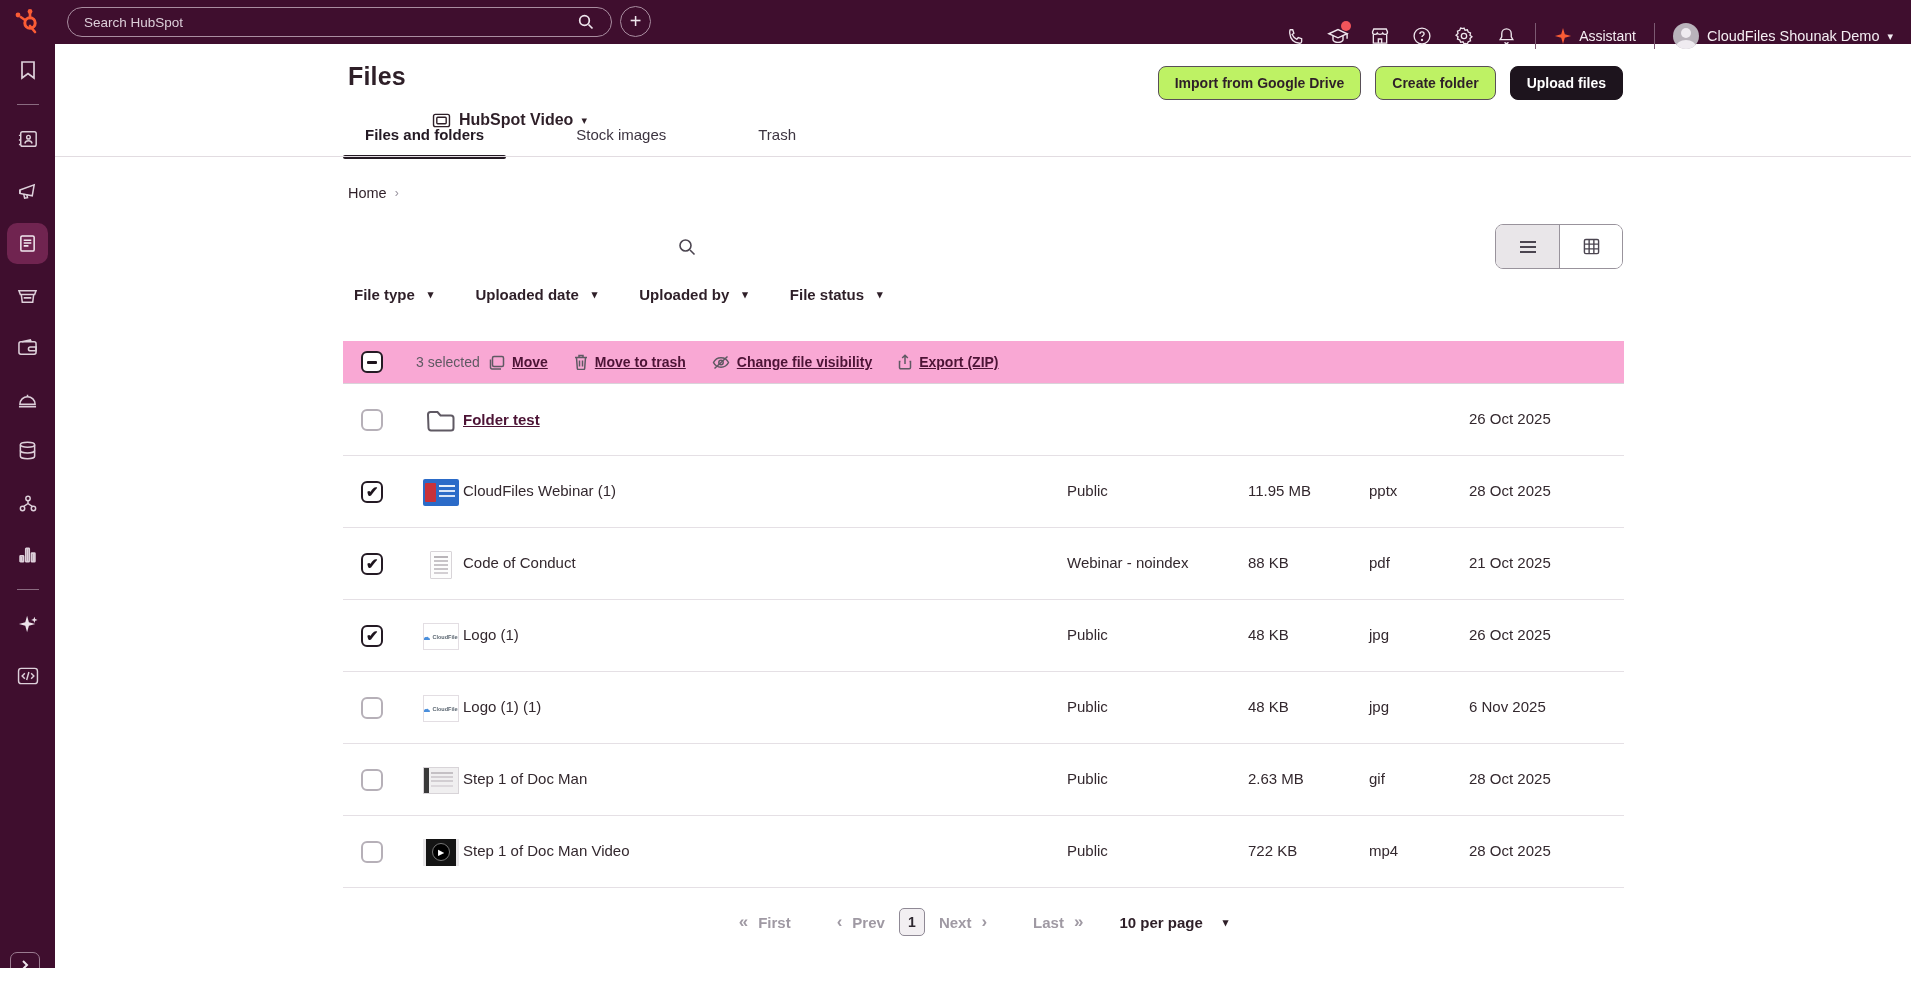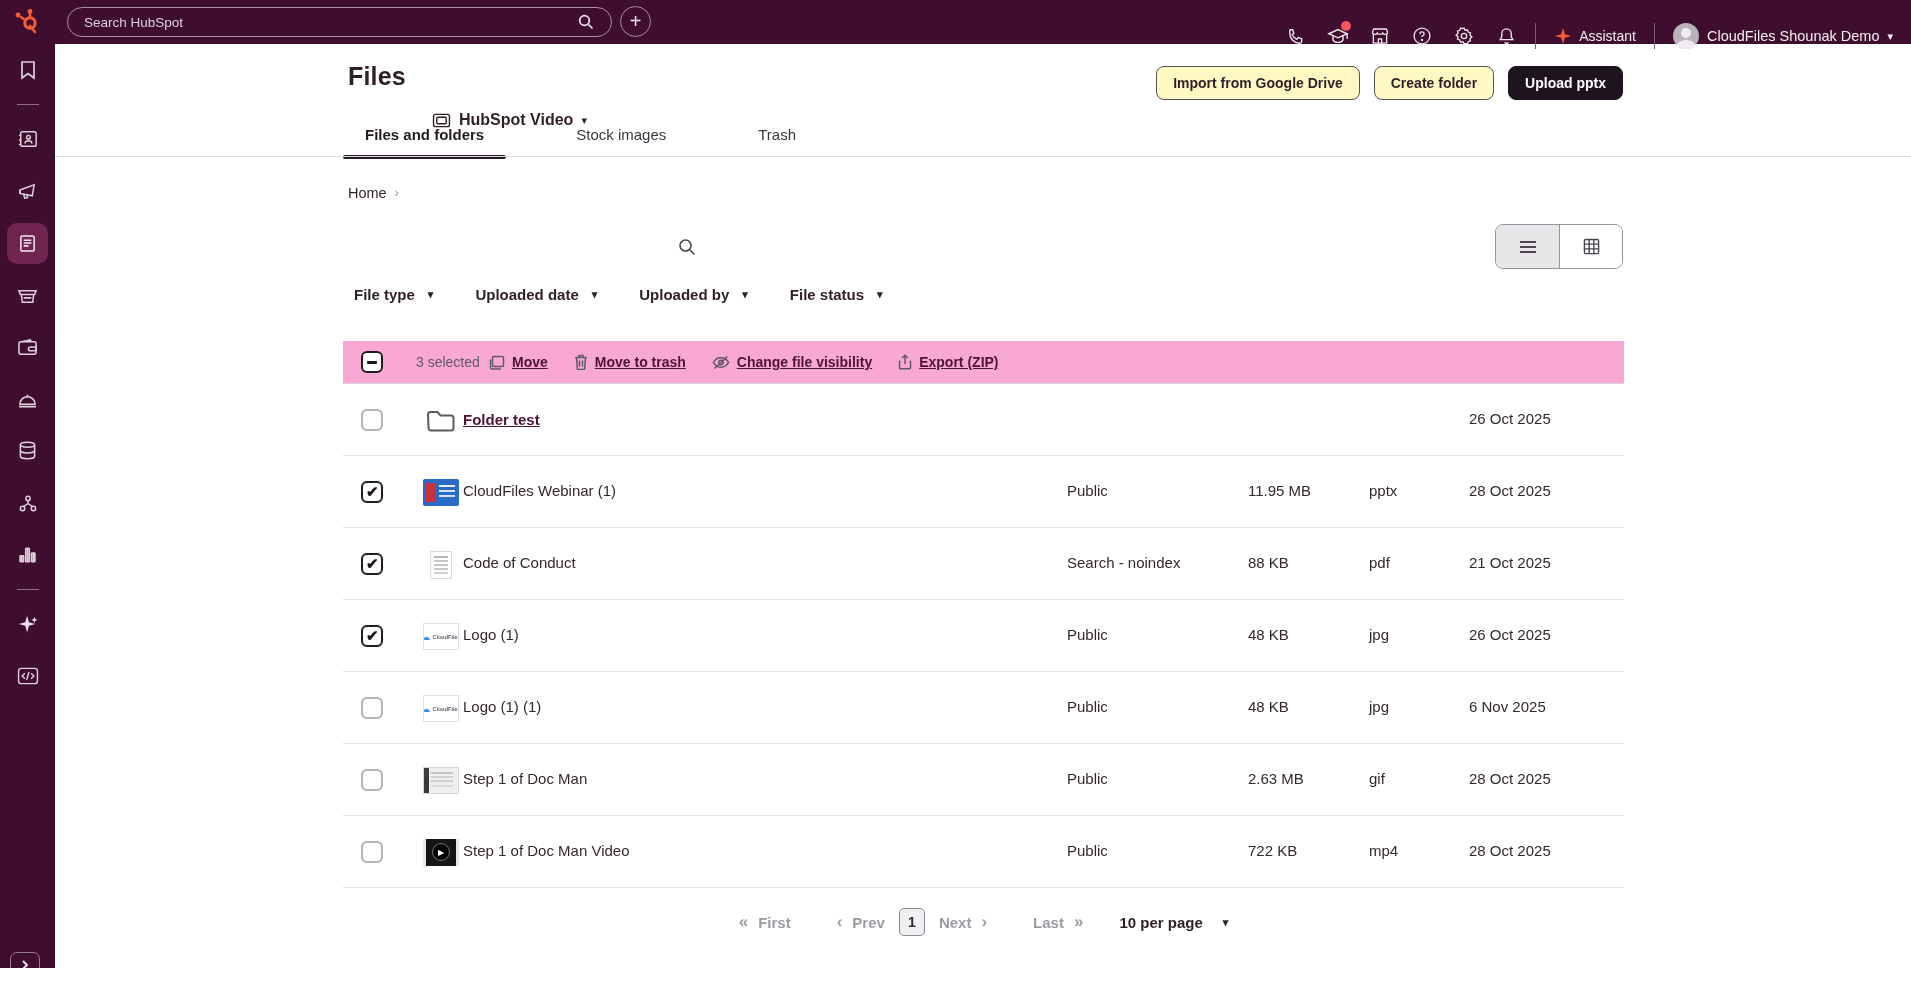--- a/index.html
+++ b/index.html
@@ -32,21 +32,21 @@
   .side-div { width:22px; height:1px; background:#8a6b80; margin:8px auto; }
   .side-expand { position:absolute; left:10px; bottom:14px; width:30px; height:26px; border:1px solid #9a7b90; border-radius:7px; display:flex; align-items:center; justify-content:center; color:#efe6ed; font-size:13px; cursor:pointer; }
 
   
   .page-title { position:absolute; left:348px; top:62px; font-size:25px; font-weight:bold; color:#2e1f28; letter-spacing:.2px; }
   .context-picker { position:absolute; left:432px; top:71px; display:flex; align-items:center; gap:8px; cursor:pointer;margin-top:40px; }
   .context-label { font-size:16px; font-weight:bold; color:#2e1f28; }
   .context-caret { font-size:11px; color:#2e1f28; }
   .hdr-buttons { position:absolute; right:288px; top:66px; display:flex; gap:14px; }
   .btn { height:34px; border-radius:8px; font-size:14px; font-weight:bold; font-family:"Liberation Sans",sans-serif; padding:0 16px; cursor:pointer; white-space:nowrap; }
-  .btn-outline { background:#fef9c3; border:1px solid #584f57; color:#2e1f28; }
+  .btn-outline { background:#bef264; border:1px solid #584f57; color:#2e1f28; }
   .btn-dark { background:#1d141d; border:1px solid #1d141d; color:#fff; }
 
   
   .tabs { position:absolute; left:343px; top:120px; display:flex; gap:48px; }
   .tab { font-size:15px; color:#3c3440; padding:6px 22px 14px 22px; cursor:pointer; position:relative; }
   .tab.active { font-weight:bold; color:#241a24; }
   .tab.active::after { content:""; position:absolute; left:0; right:0; bottom:-2px; height:4px; background:#241a24; border-radius:2px; }
   .tabs-border { position:absolute; left:55px; top:156px; width:1856px; height:1px; background:#e2dce1; }
 
   
@@ -285,21 +285,21 @@
     <svg class="oicon" width="19" height="15" viewBox="0 0 20 16" fill="none" stroke="#2e1f28" stroke-width="1.5">
         <rect x="1.5" y="1.5" width="17" height="13" rx="2"></rect>
         <rect x="5" y="4.5" width="10" height="7" rx="1"></rect>
       </svg>
     <span class="context-label">HubSpot Video</span>
     <span class="context-caret">▾</span>
   </div>
   <div class="hdr-buttons">
     <button class="btn btn-outline">Import from Google Drive</button>
     <button class="btn btn-outline">Create folder</button>
-    <button class="btn btn-dark">Upload pptx</button>
+    <button class="btn btn-dark">Upload files</button>
   </div>
 
   <div class="tabs">
     <div class="tab active">Files and folders</div>
 
     <div class="tab">Stock images</div>
 
     <div class="tab">Trash</div>
   </div>
   <div class="tabs-border"></div>
@@ -418,21 +418,21 @@
       <span class="col vis">Public</span>
       <span class="col size">11.95 MB</span>
       <span class="col ext">pptx</span>
       <span class="col date">28 Oct 2025</span>
     </div>
 
     <div class="trow">
       <span class="cb checked"></span>
       <span class="thumb thumb-document"></span>
       <span class="fname">Code of Conduct</span>
-      <span class="col vis">Search - noindex</span>
+      <span class="col vis">Webinar - noindex</span>
       <span class="col size">88 KB</span>
       <span class="col ext">pdf</span>
       <span class="col date">21 Oct 2025</span>
     </div>
 
     <div class="trow">
       <span class="cb checked"></span>
       <span class="thumb thumb-logo">
             <span class="cloud">☁</span>
             <span class="brand">CloudFiles</span>

